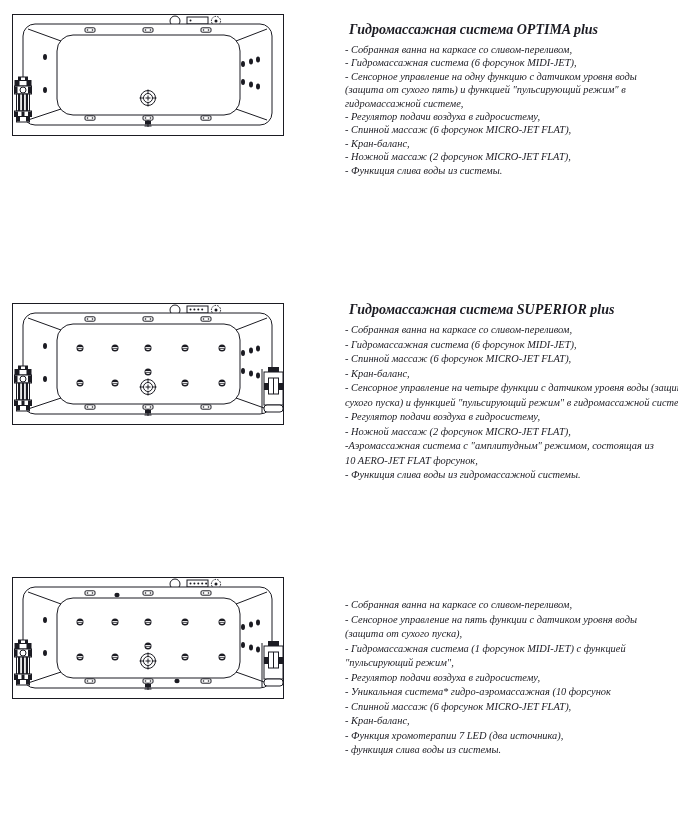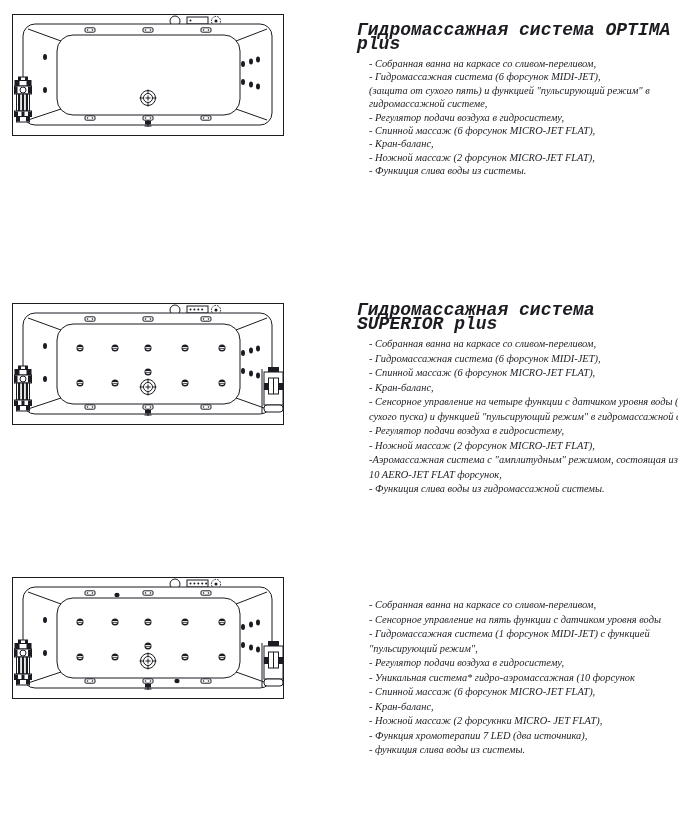--- a/index.html
+++ b/index.html
@@ -3,23 +3,23 @@
 <meta charset="utf-8">
 <style>
   html,body{margin:0;padding:0;background:#fff;}
   .page{position:relative;width:678px;height:813px;background:var(--paper,#fff);
         font-family:"Liberation Serif",serif;color:var(--ink,#1b1b22);overflow:hidden;}
   .row{position:absolute;left:0;width:678px;}
   .s1{top:14px}.s2{top:303px}.s3{top:577px}
   .tub{position:absolute;left:12px;top:0;width:272px;height:122px;}
   .text{position:absolute;left:345px;width:332px;}
   .s1 .text{top:9px}.s2 .text{top:0}.s3 .text{top:21px}
-  .sec-title{font-size:18px;font-style:italic;font-weight:bold;margin:0 0 6px 12px;line-height:14px;font-family:Liberation Mono, monospace;}
+  .sec-title{font-size:14px;font-style:italic;font-weight:bold;margin:0 0 6px 4px;line-height:14px;}
   .features{font-size:10.4px;font-style:italic;}
-  .feature-line{white-space:nowrap;margin-left:24px;}
+  .feature-line{white-space:nowrap;}
   .s1 .feature-line{line-height:13.4px}
   .s2 .feature-line,.s3 .feature-line{line-height:14.5px}
 </style>
 </head>
 <body>
 
 <div class="page">
 
   <section class="row s1">
     <svg class="tub" viewBox="0 0 272 122">
@@ -130,20 +130,21 @@
           <rect stroke="#1b1b22" stroke-width="1" fill="#fff" x="4.5" y="102.5" width="13" height="5.5"></rect>
           <rect fill="#1b1b22" stroke="none" x="5" y="103" width="3" height="4.5"></rect>
           <rect fill="#1b1b22" stroke="none" x="14" y="103" width="3" height="4.5"></rect>
         </g>
       </svg>
     <div class="text">
       <h2 class="sec-title">Гидромассажная система OPTIMA plus</h2>
       <div class="features">
           <div class="feature-line">- Собранная ванна на каркасе со сливом-переливом,</div>
           <div class="feature-line">- Гидромассажная система (6 форсунок MIDI-JET),</div>
+          <div class="feature-line">- Сенсорное управление на одну функцию с датчиком уровня воды</div>
           <div class="feature-line">(защита от сухого пять) и функцией "пульсирующий режим" в</div>
           <div class="feature-line">гидромассажной системе,</div>
           <div class="feature-line">- Регулятор подачи воздуха в гидросистему,</div>
           <div class="feature-line">- Спинной массаж (6 форсунок MICRO-JET FLAT),</div>
           <div class="feature-line">- Кран-баланс,</div>
           <div class="feature-line">- Ножной массаж (2 форсунок MICRO-JET FLAT),</div>
           <div class="feature-line">- Функиция слива воды из системы.</div>
         </div>
     </div>
   </section>
@@ -520,26 +521,26 @@
           <line stroke="#1b1b22" x1="261.5" y1="75" x2="261.5" y2="91"></line>
           <rect fill="#1b1b22" stroke="none" x="252" y="80" width="4" height="7"></rect>
           <rect fill="#1b1b22" stroke="none" x="267" y="80" width="4" height="7"></rect>
           <rect stroke="#1b1b22" stroke-width="1" fill="#fff" x="252" y="102" width="19" height="7" rx="3"></rect>
         </g>
       </svg>
     <div class="text">
       <div class="features">
           <div class="feature-line">- Собранная ванна на каркасе со сливом-переливом,</div>
           <div class="feature-line">- Сенсорное управление на пять функции с датчиком уровня воды</div>
+          <div class="feature-line">(защита от сухого пуска),</div>
           <div class="feature-line">- Гидромассажная система (1 форсунок MIDI-JET) с функцией</div>
           <div class="feature-line">"пульсирующий режим",</div>
           <div class="feature-line">- Регулятор подачи воздуха в гидросистему,</div>
           <div class="feature-line">- Уникальная система* гидро-аэромассажная (10 форсунок</div>
           <div class="feature-line">- Спинной массаж (6 форсунок MICRO-JET FLAT),</div>
           <div class="feature-line">- Кран-баланс,</div>
-          <div class="feature-line">- Ножной массаж (2 форсукнки MICRO- JET FLAT),</div>
           <div class="feature-line">- Функция хромотерапии 7 LED (два источника),</div>
           <div class="feature-line">- функиция слива воды из системы.</div>
         </div>
     </div>
   </section>
 
 </div>
 
 </body></html>

